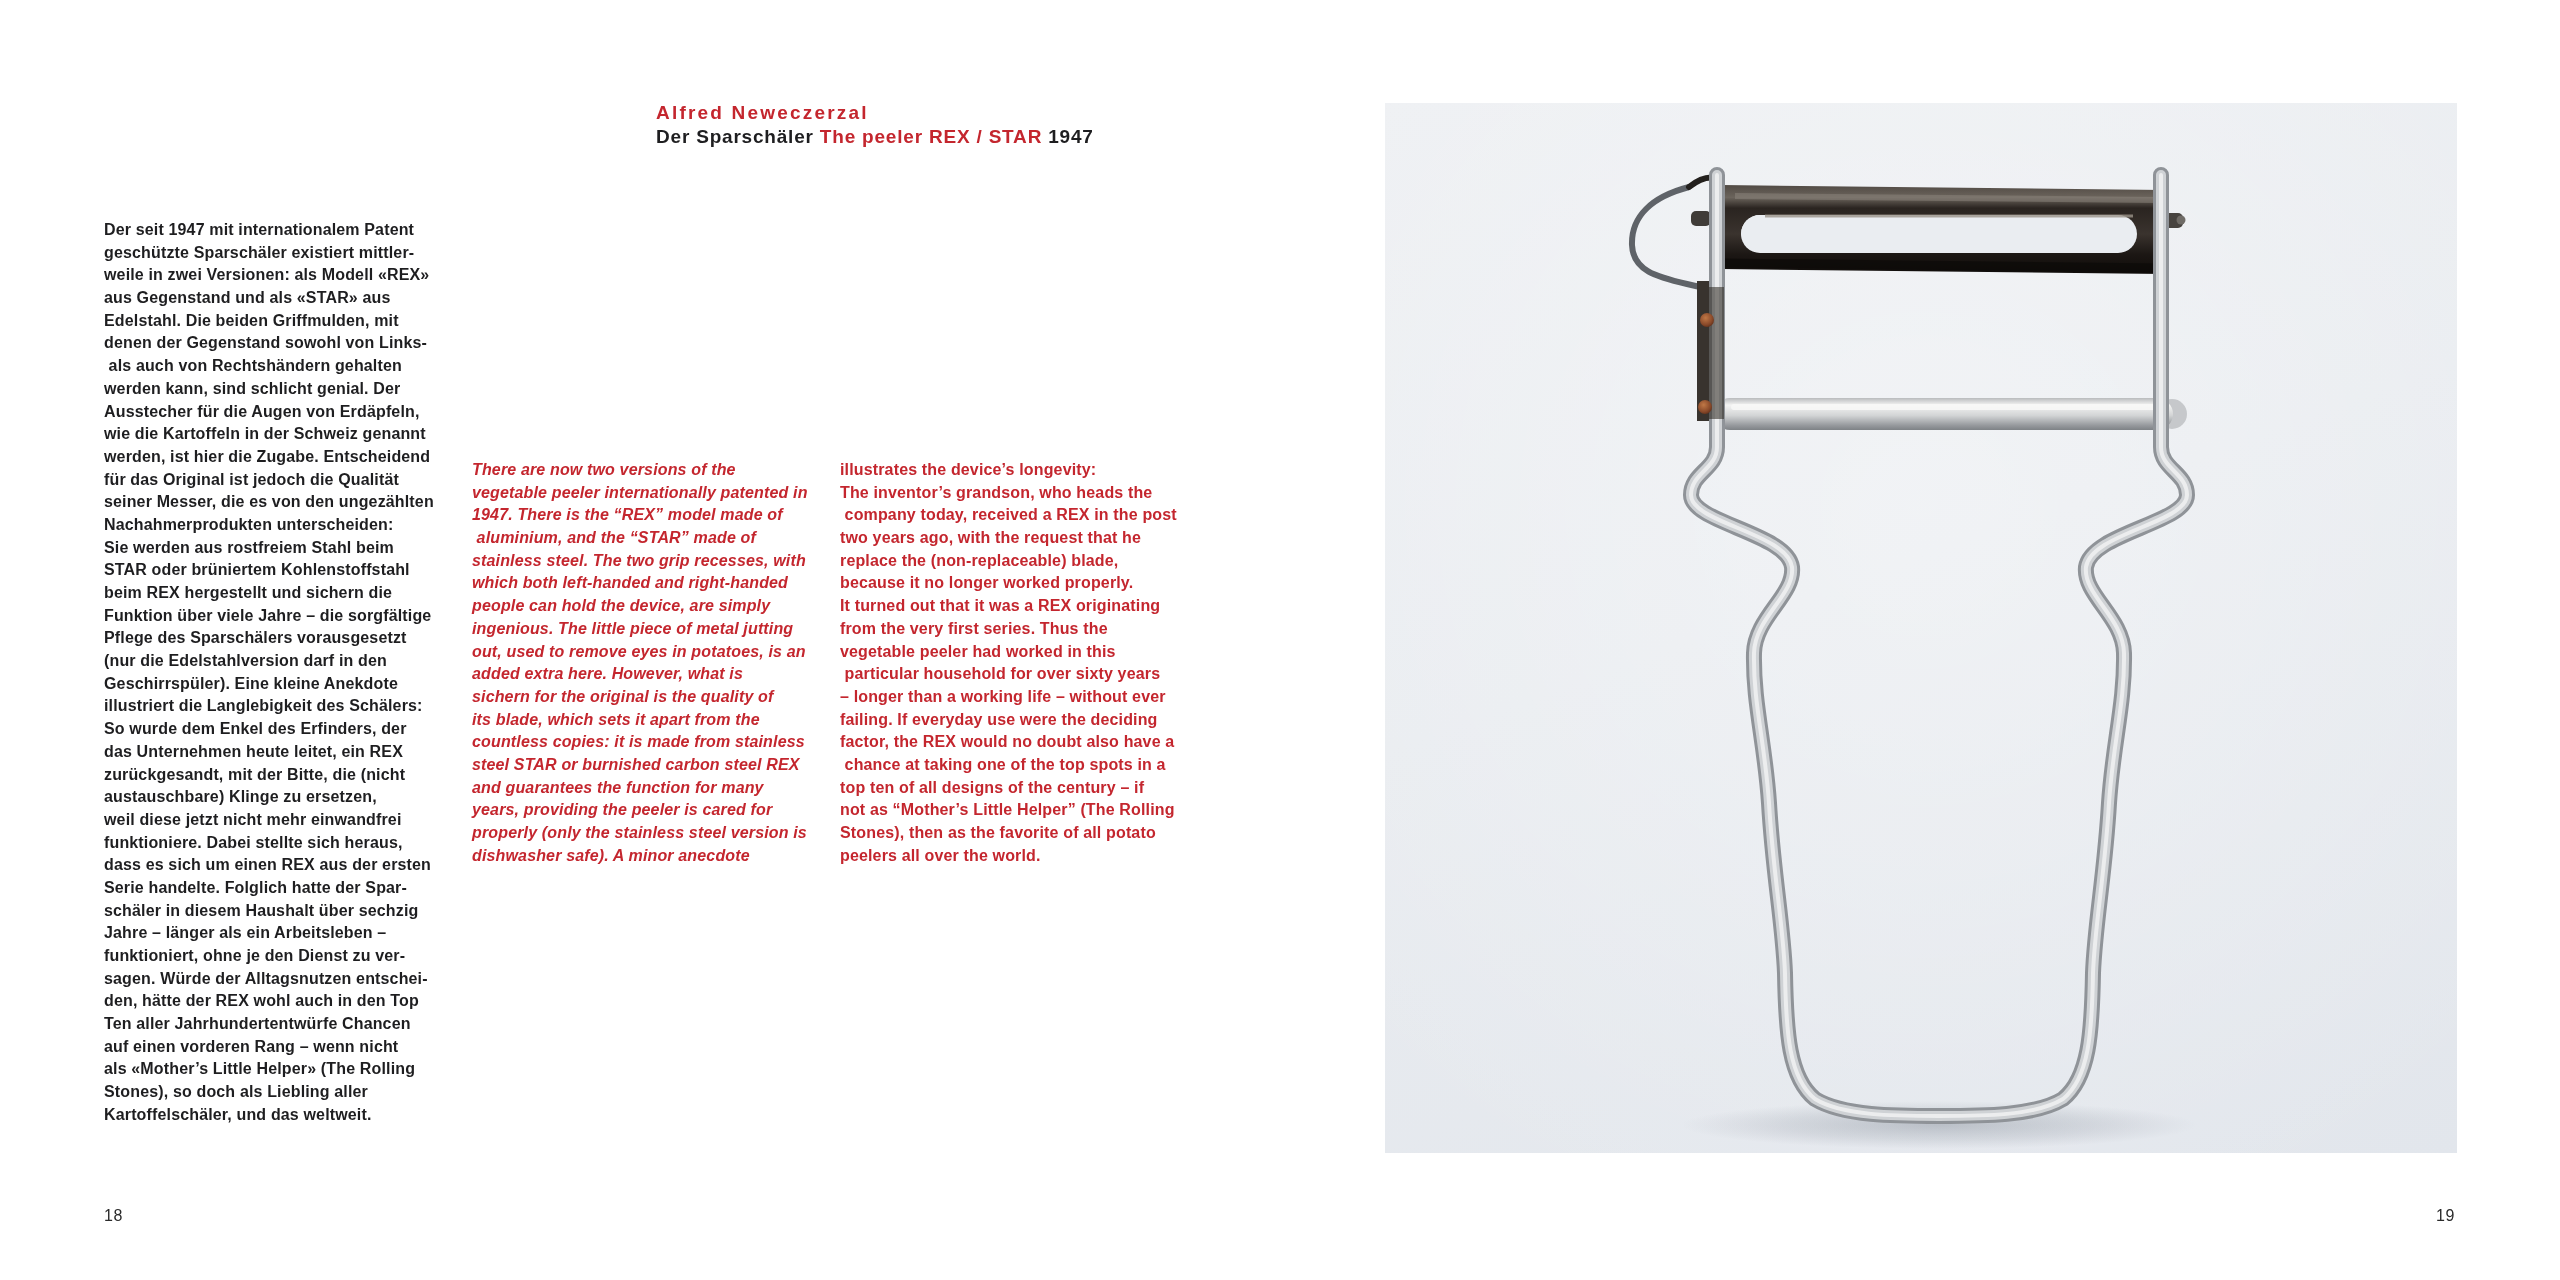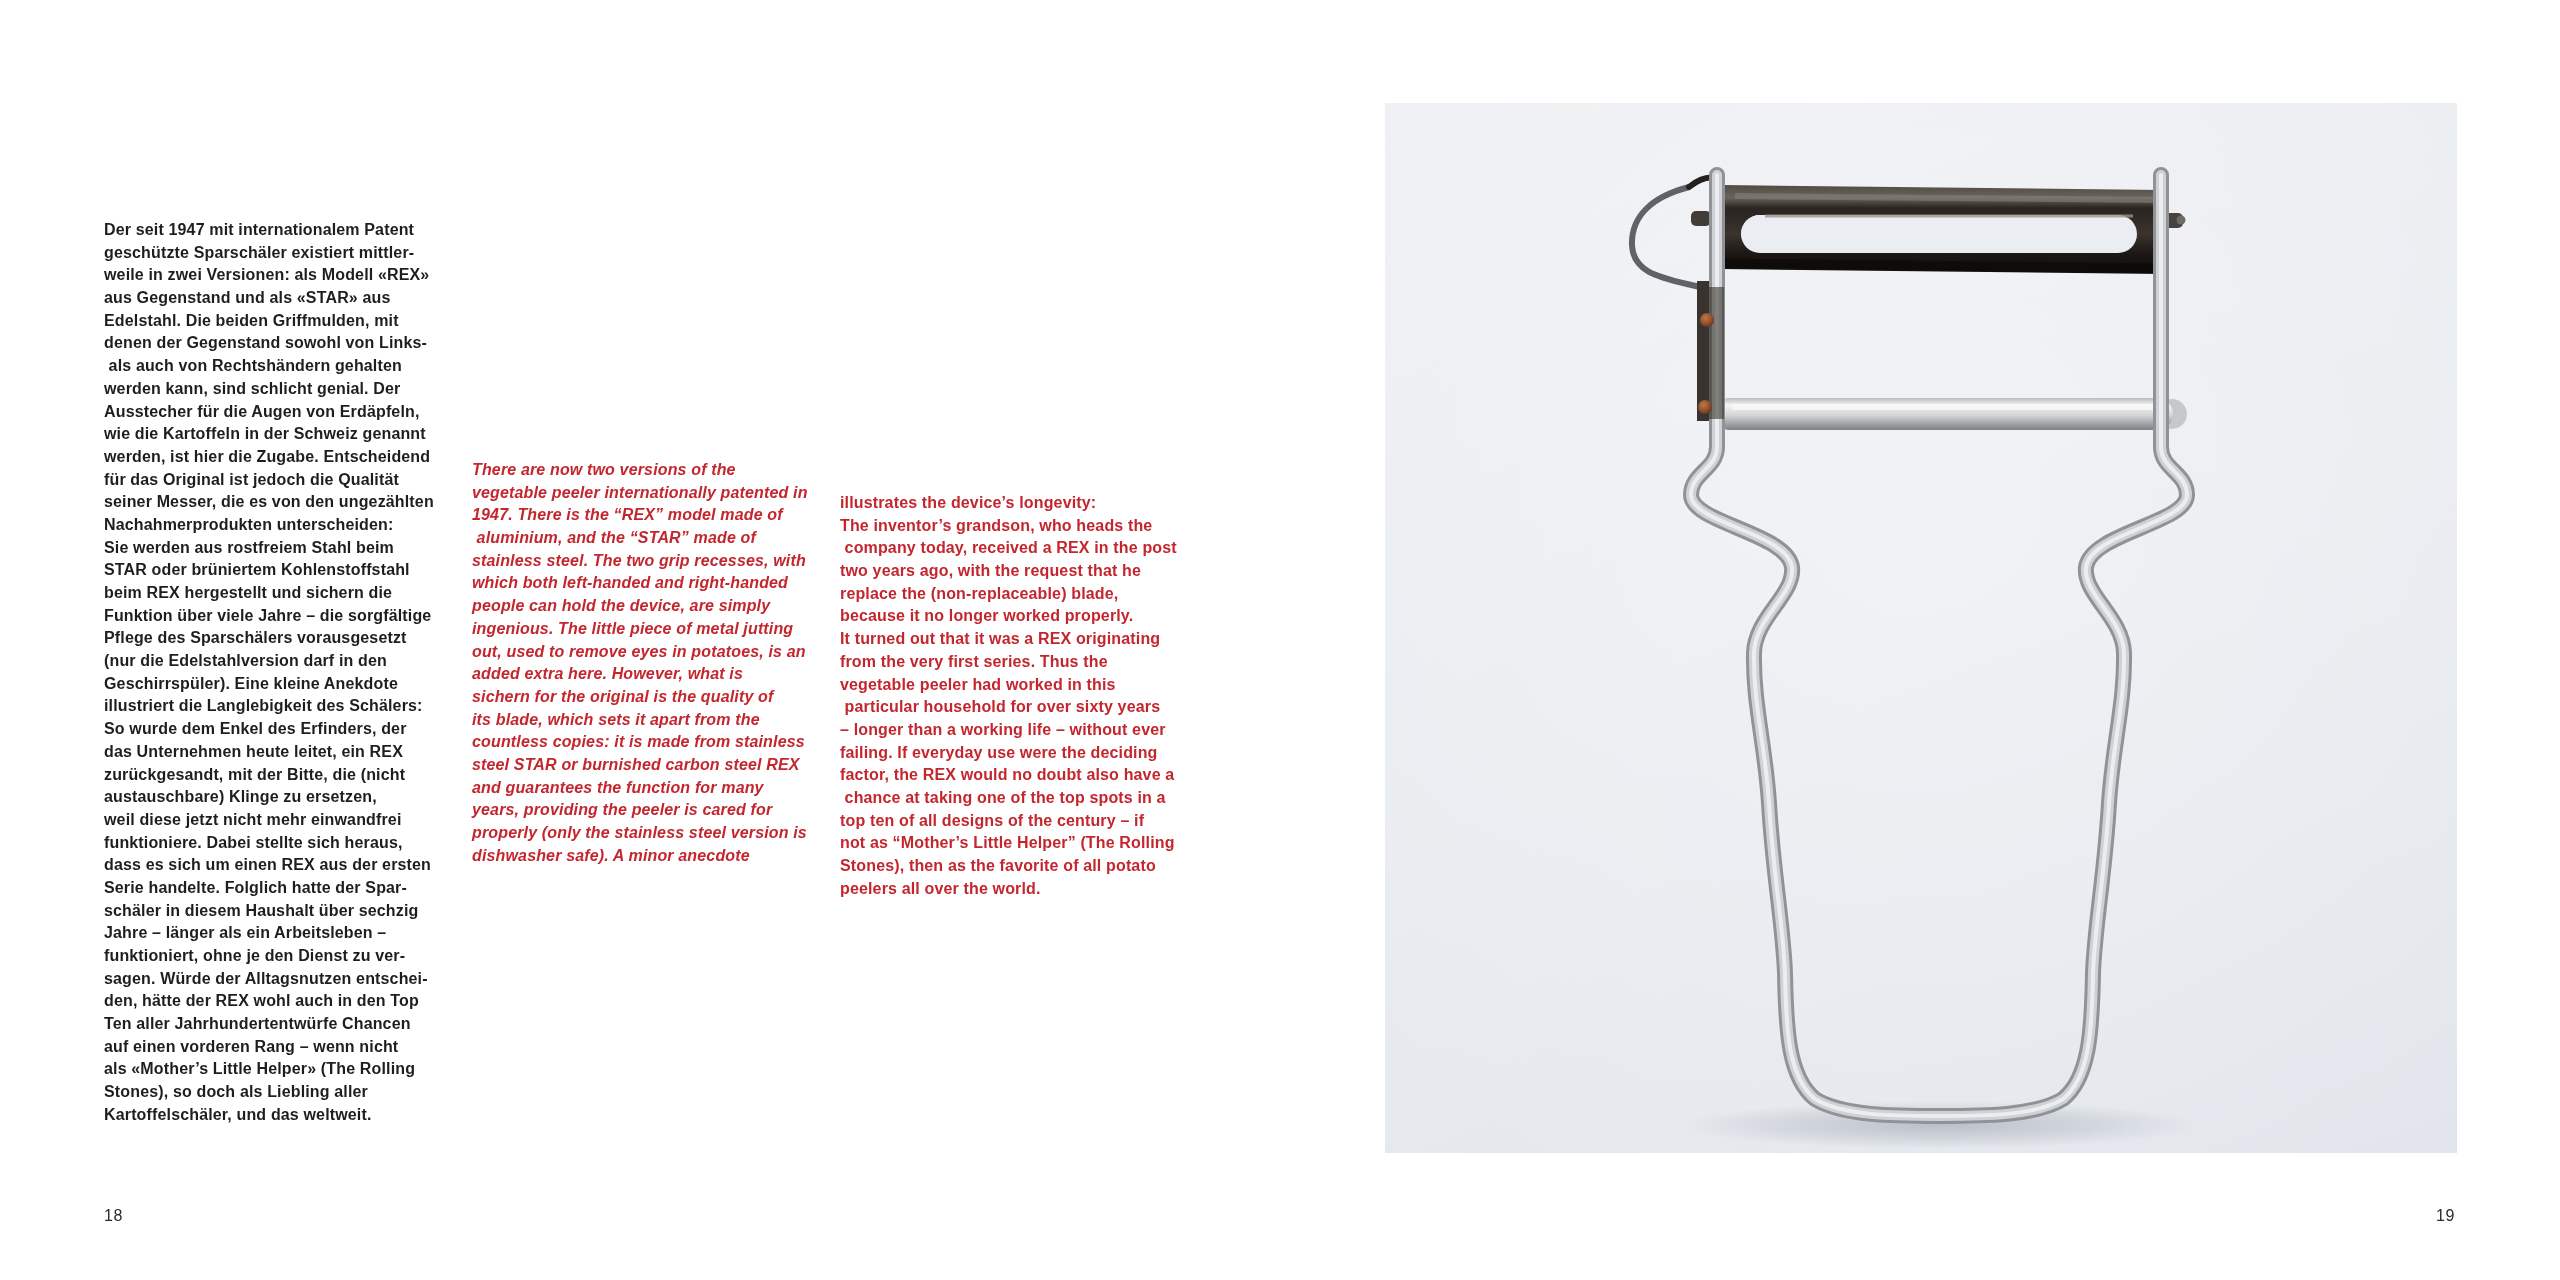--- a/index.html
+++ b/index.html
@@ -26,20 +26,24 @@
     left:1385px;top:103px;width:1072px;height:1050px;
     background:linear-gradient(160deg,#eef0f3 0%,#e9ecf0 45%,#e2e6ec 100%);
   }
   .photo svg{display:block;width:100%;height:100%;}
 </style>
 </head>
 <body>
 
 <div class="abs" style="left:0;top:0;width:1280px;height:1280px;">
 
+  <div class="abs" style="left:656px;top:101px;">
+    <div class="header-line author">Alfred Neweczerzal</div>
+    <div class="header-line title"><span>Der Sparschäler </span><span class="red">The peeler REX / STAR </span><span>1947</span></div>
+  </div>
 
   <div class="abs col german" style="left:104px;top:219px;width:380px;">
       <div class="line">Der seit 1947 mit internationalem Patent</div>
       <div class="line">geschützte Sparschäler existiert mittler-</div>
       <div class="line">weile in zwei Versionen: als Modell «REX»</div>
       <div class="line">aus Gegenstand und als «STAR» aus</div>
       <div class="line">Edelstahl. Die beiden Griffmulden, mit</div>
       <div class="line">denen der Gegenstand sowohl von Links-</div>
       <div class="line"> als auch von Rechtshändern gehalten</div>
       <div class="line">werden kann, sind schlicht genial. Der</div>
@@ -91,21 +95,21 @@
       <div class="line">sichern for the original is the quality of</div>
       <div class="line">its blade, which sets it apart from the</div>
       <div class="line">countless copies: it is made from stainless</div>
       <div class="line">steel STAR or burnished carbon steel REX</div>
       <div class="line">and guarantees the function for many</div>
       <div class="line">years, providing the peeler is cared for</div>
       <div class="line">properly (only the stainless steel version is</div>
       <div class="line">dishwasher safe). A minor anecdote</div>
     </div>
 
-  <div class="abs col english" style="left:840px;top:459px;width:366px;margin-top:33px;">
+  <div class="abs col english" style="left:840px;top:459px;width:366px;">
       <div class="line">illustrates the device’s longevity:</div>
       <div class="line">The inventor’s grandson, who heads the</div>
       <div class="line"> company today, received a REX in the post</div>
       <div class="line">two years ago, with the request that he</div>
       <div class="line">replace the (non-replaceable) blade,</div>
       <div class="line">because it no longer worked properly.</div>
       <div class="line">It turned out that it was a REX originating</div>
       <div class="line">from the very first series. Thus the</div>
       <div class="line">vegetable peeler had worked in this</div>
       <div class="line"> particular household for over sixty years</div>

